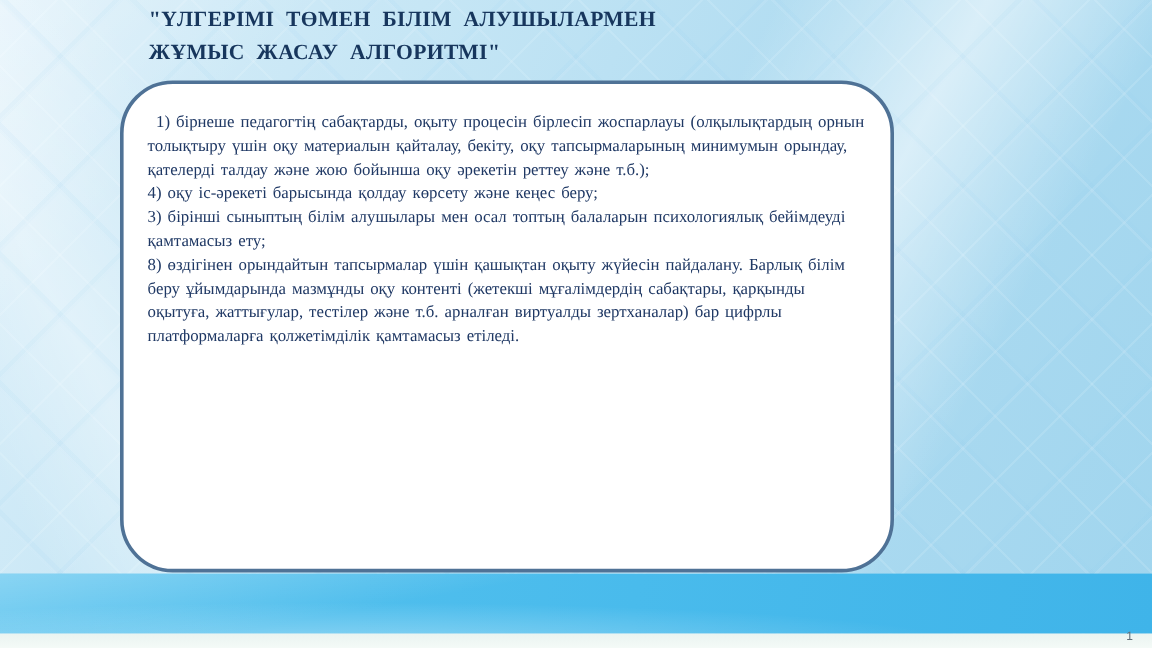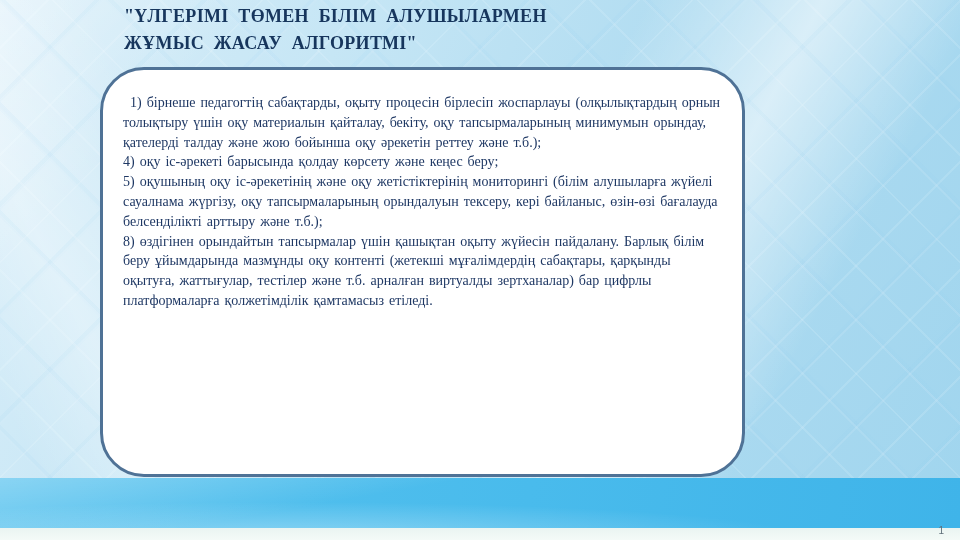--- a/index.html
+++ b/index.html
@@ -109,21 +109,21 @@
   <div class="bg-pattern"></div>
 
   <div class="slide-title">
     <span>"ҮЛГЕРІМІ  ТӨМЕН  БІЛІМ  АЛУШЫЛАРМЕН</span><br>
     <span>ЖҰМЫС  ЖАСАУ  АЛГОРИТМІ"</span>
   </div>
 
   <div class="content-box">
     <p>1) бірнеше педагогтің сабақтарды, оқыту процесін бірлесіп жоспарлауы (олқылықтардың орнын толықтыру үшін оқу материалын қайталау, бекіту, оқу тапсырмаларының минимумын орындау, қателерді талдау және жою бойынша оқу әрекетін реттеу және т.б.);</p>
     <p>4) оқу іс-әрекеті барысында қолдау көрсету және кеңес беру;</p>
-    <p>5) оқушының оқу іс-әрекетінің және оқу жетістіктерінің мониторингі (білім алушыларға жүйелі сауалнама жүргізу, оқу тапсырмаларының орындалуын тексеру, кері байланыс, өзін-өзі бағалауда белсенділікті арттыру және т.б.);</p>
+    <p>3) бірінші сыныптың білім алушылары мен осал топтың балаларын психологиялық бейімдеуді қамтамасыз ету;</p>
     <p>8) өздігінен орындайтын тапсырмалар үшін қашықтан оқыту жүйесін пайдалану. Барлық білім беру ұйымдарында мазмұнды оқу контенті (жетекші мұғалімдердің сабақтары, қарқынды оқытуға, жаттығулар, тестілер және т.б. арналған виртуалды зертханалар) бар цифрлы платформаларға қолжетімділік қамтамасыз етіледі.</p>
   </div>
 
   <div class="bottom-band"></div>
   <div class="bottom-strip"></div>
 
   <div class="page-number">1</div>
 
 </div>
 

